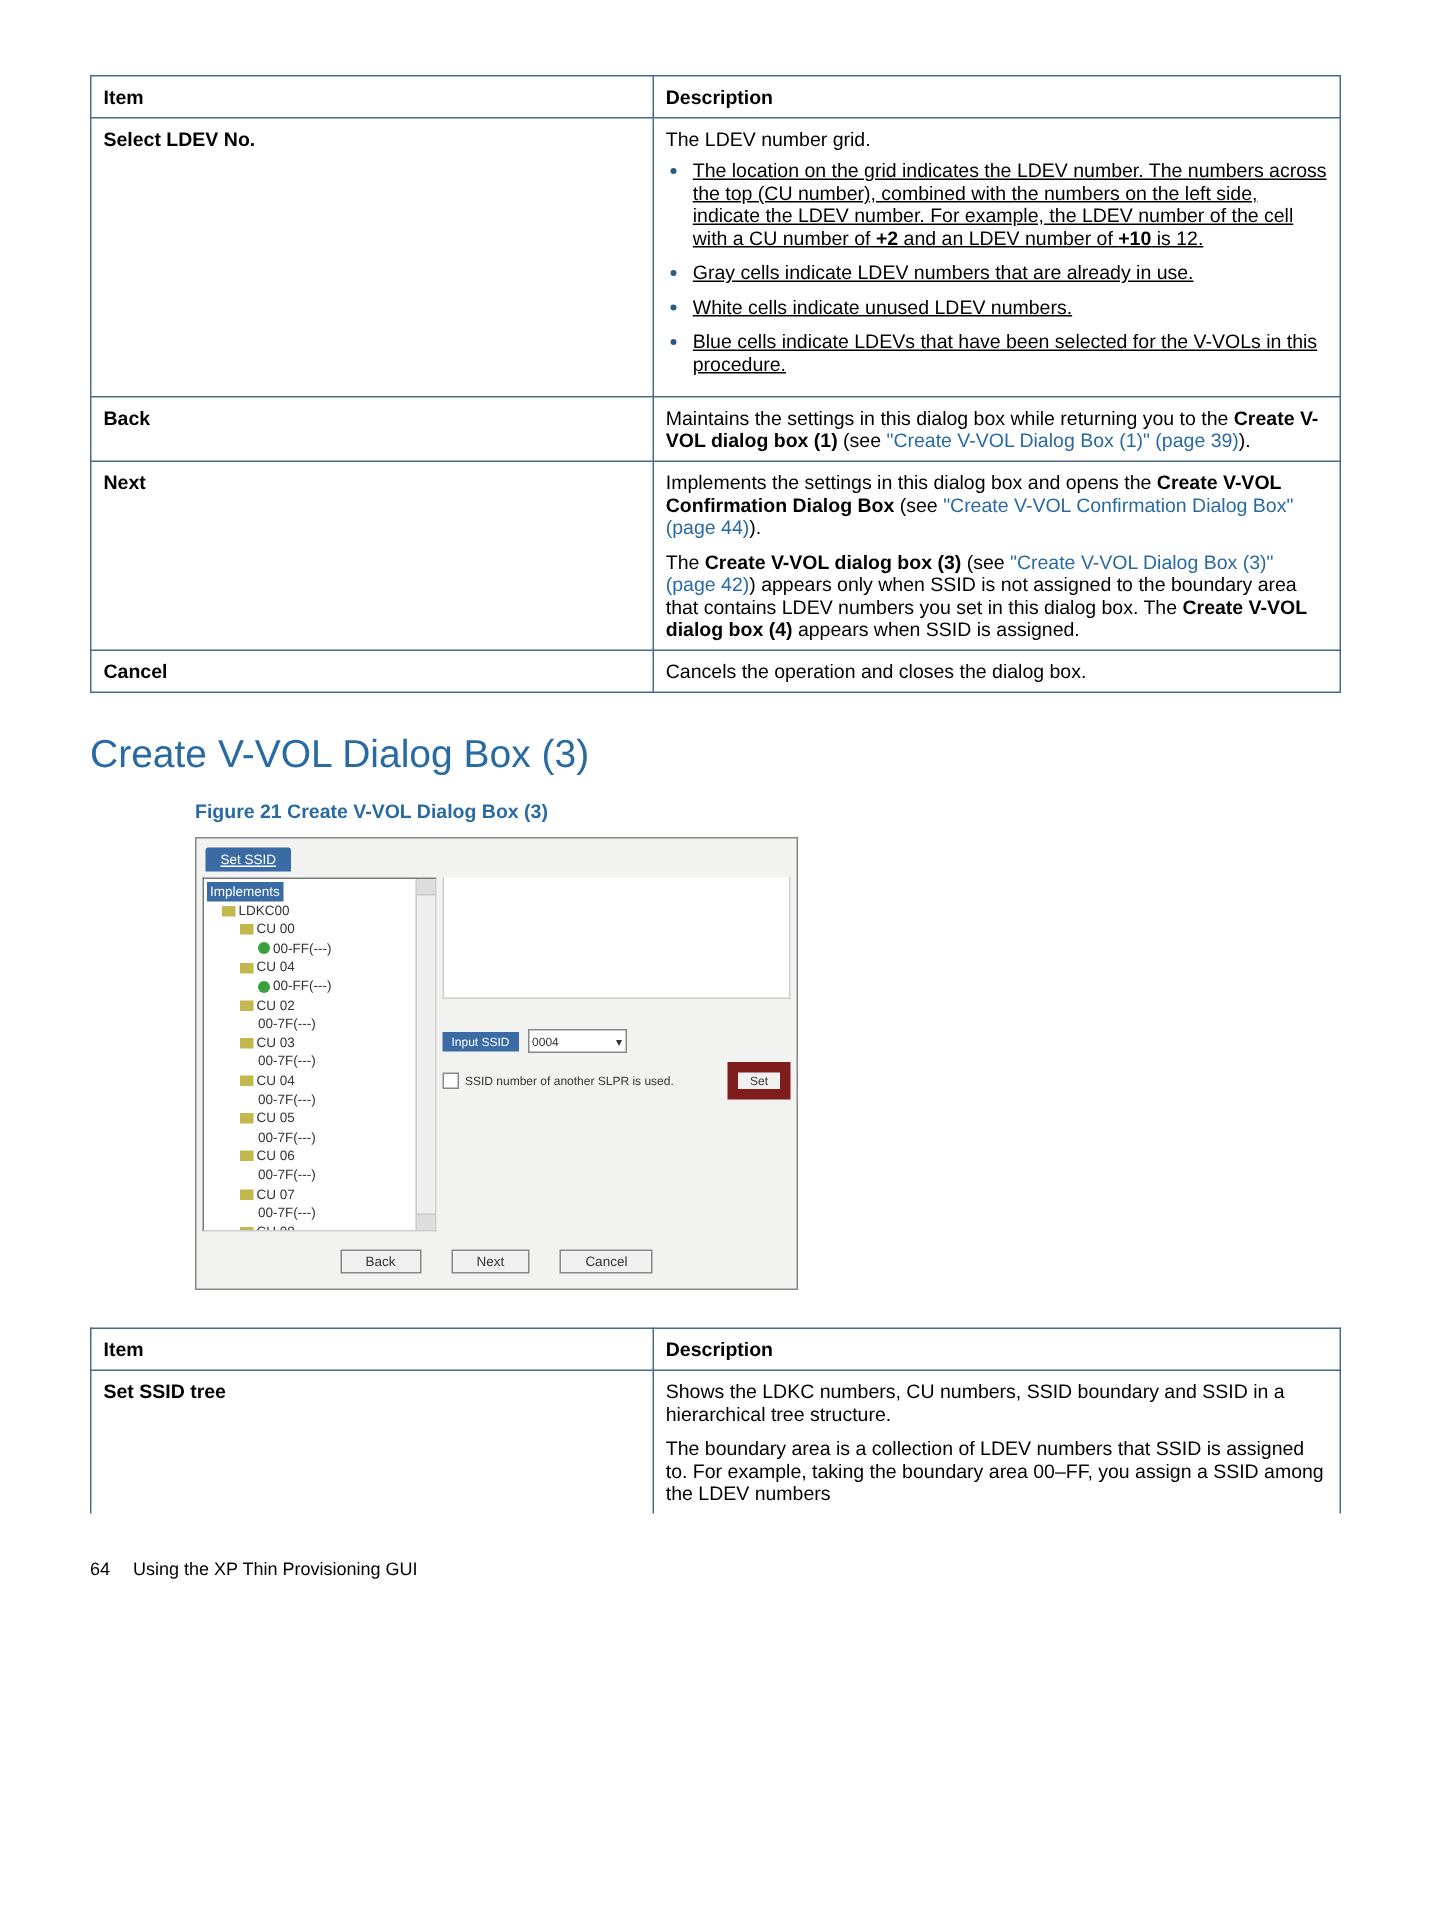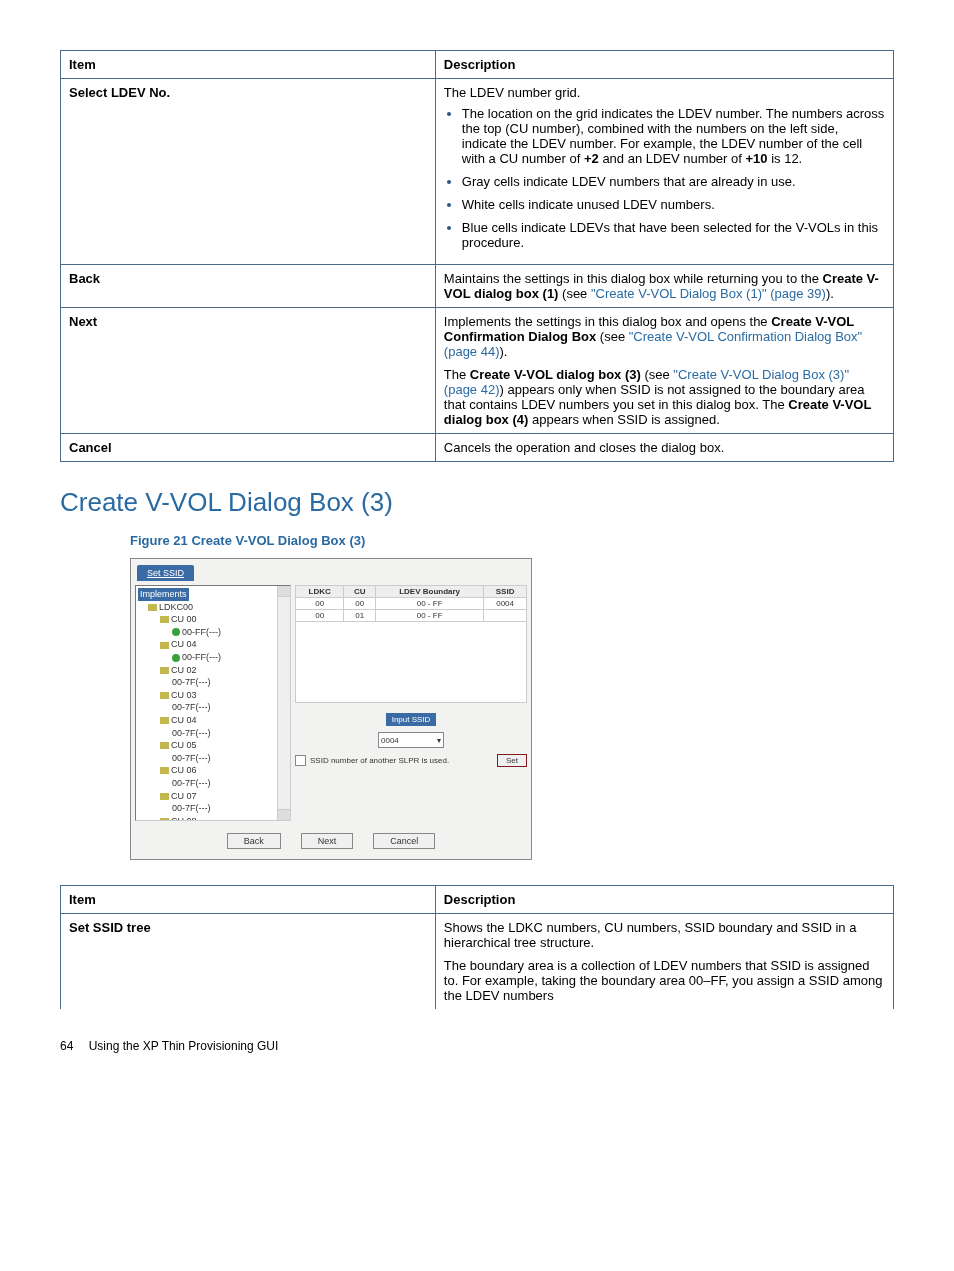--- a/index.html
+++ b/index.html
@@ -29,20 +29,21 @@
     background: #fff;
   }
   .col-item { width: 45%; font-weight: bold; }
   .col-desc { width: 55%; }
   ul.bullets {
     margin: 6px 0 0 0;
     padding-left: 18px;
   }
   ul.bullets li {
     margin-bottom: 8px;
+    text-decoration: underline;
   }
   ul.bullets li::marker {
     color: #2a5a82;
   }
   .link { color: #2a6aa2; }
   h1.section-title {
     font-size: 26px;
     font-weight: normal;
     color: #2a6aa2;
     margin: 25px 0 15px 0;
@@ -122,32 +123,32 @@
     background: #fff;
   }
   .grid-table th, .grid-table td {
     border: 1px solid #ccc;
     padding: 1px 4px;
     text-align: center;
   }
   .grid-table th { background: #eee; }
   .grid-empty { height: 80px; background:#fff; border:1px solid #ccc; border-top:none;}
   .input-row {
-    display:flex; align-items:center; gap:6px; margin-top:10px;flex-direction:column;
+    display:flex; align-items:center; gap:6px; margin-top:20px;
   }
   .input-label {
     background:#3a6ba5; color:#fff; padding:2px 6px; font-size:8px;
   }
   .ssid-select {
     width: 60px; height: 14px; border:1px solid #888; background:#fff; font-size:8px; padding:0 2px;
     display:flex; justify-content:space-between; align-items:center;
   }
   .chk-row { margin-top:6px; display:flex; align-items:center; gap:4px; font-size:8px;}
   .chk { width:9px; height:9px; border:1px solid #888; background:#fff;}
-  .btn-small { border:1px solid #7f1d1d; background:#f0f0f0; padding:1px 8px; font-size:8px; margin-left:auto;}
+  .btn-small { border:7px solid #7f1d1d; background:#f0f0f0; padding:1px 8px; font-size:8px; margin-left:auto;}
   .dialog-buttons {
     display:flex; justify-content:center; gap:20px; padding:8px 0 10px 0;
   }
   .btn { border:1px solid #888; background:#f0f0f0; padding:2px 16px; font-size:9px;}
   .scrollbar-stub { position:absolute; right:0; top:0; bottom:0; width:12px; background:#eee; border-left:1px solid #ccc;}
   .sb-arrow { height:10px; background:#ddd; border-bottom:1px solid #ccc;}
   .sb-arrow.bot { position:absolute; bottom:0; left:0; right:0; border-top:1px solid #ccc; border-bottom:none;}
   .footer {
     margin-top: 30px;
     font-size: 12px;
@@ -230,42 +231,20 @@
       <div class="tree-node ind2"><span class="tree-icon"></span><span>CU 07</span></div>
       <div class="tree-node ind3"><span>00-7F(---)</span></div>
       <div class="tree-node ind2"><span class="tree-icon"></span><span>CU 08</span></div>
 
       <div class="scrollbar-stub">
           <div class="sb-arrow"></div>
           <div class="sb-arrow bot"></div>
         </div>
     </div>
     <div class="right-pane">
-      <table class="grid-table">
-        <tbody>
-            <tr>
-          <th>LDKC</th>
-          <th>CU</th>
-          <th>LDEV Boundary</th>
-          <th>SSID</th>
-        </tr>
-        <tr>
-          <td>00</td>
-          <td>00</td>
-          <td>00 - FF</td>
-          <td>0004</td>
-        </tr>
-        <tr>
-          <td>00</td>
-          <td>01</td>
-          <td>00 - FF</td>
-          <td></td>
-        </tr>
-      </tbody>
-        </table>
       <div class="grid-empty"></div>
       <div class="input-row">
         <span class="input-label">Input SSID</span>
         <span class="ssid-select">
             <span>0004</span>
             <span>▾</span>
           </span>
       </div>
       <div class="chk-row">
         <span class="chk"></span>

